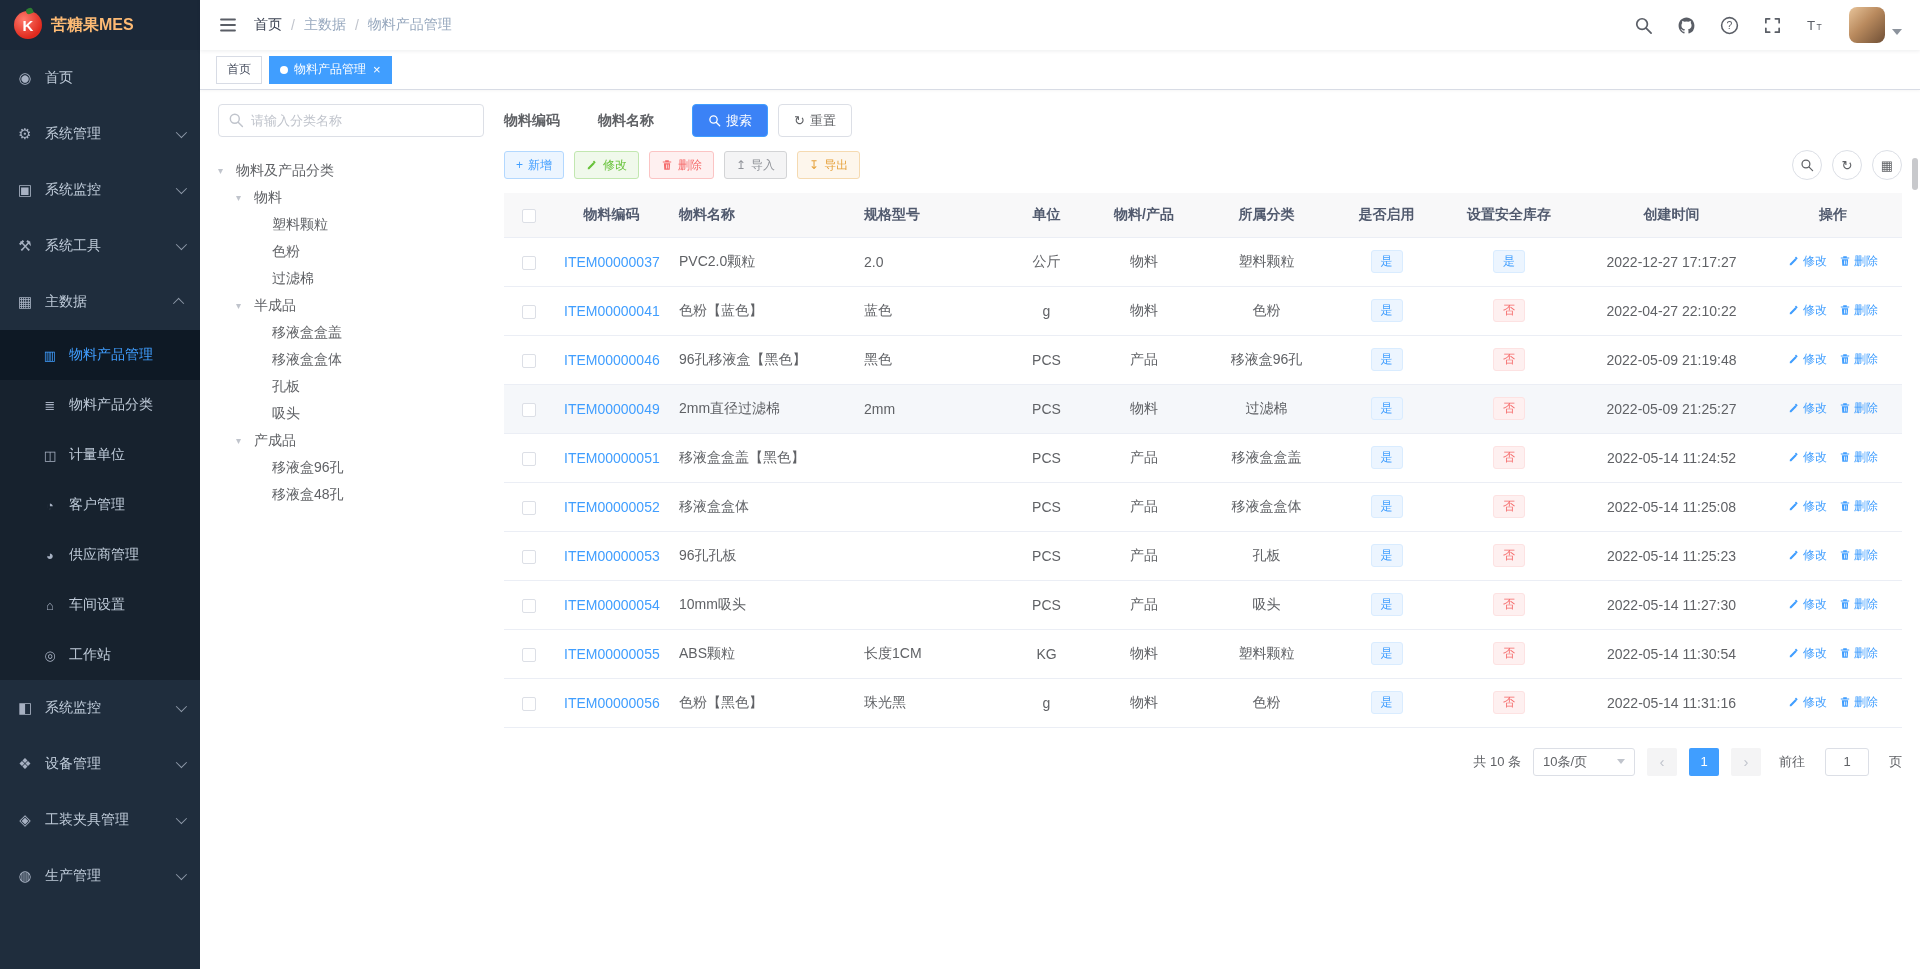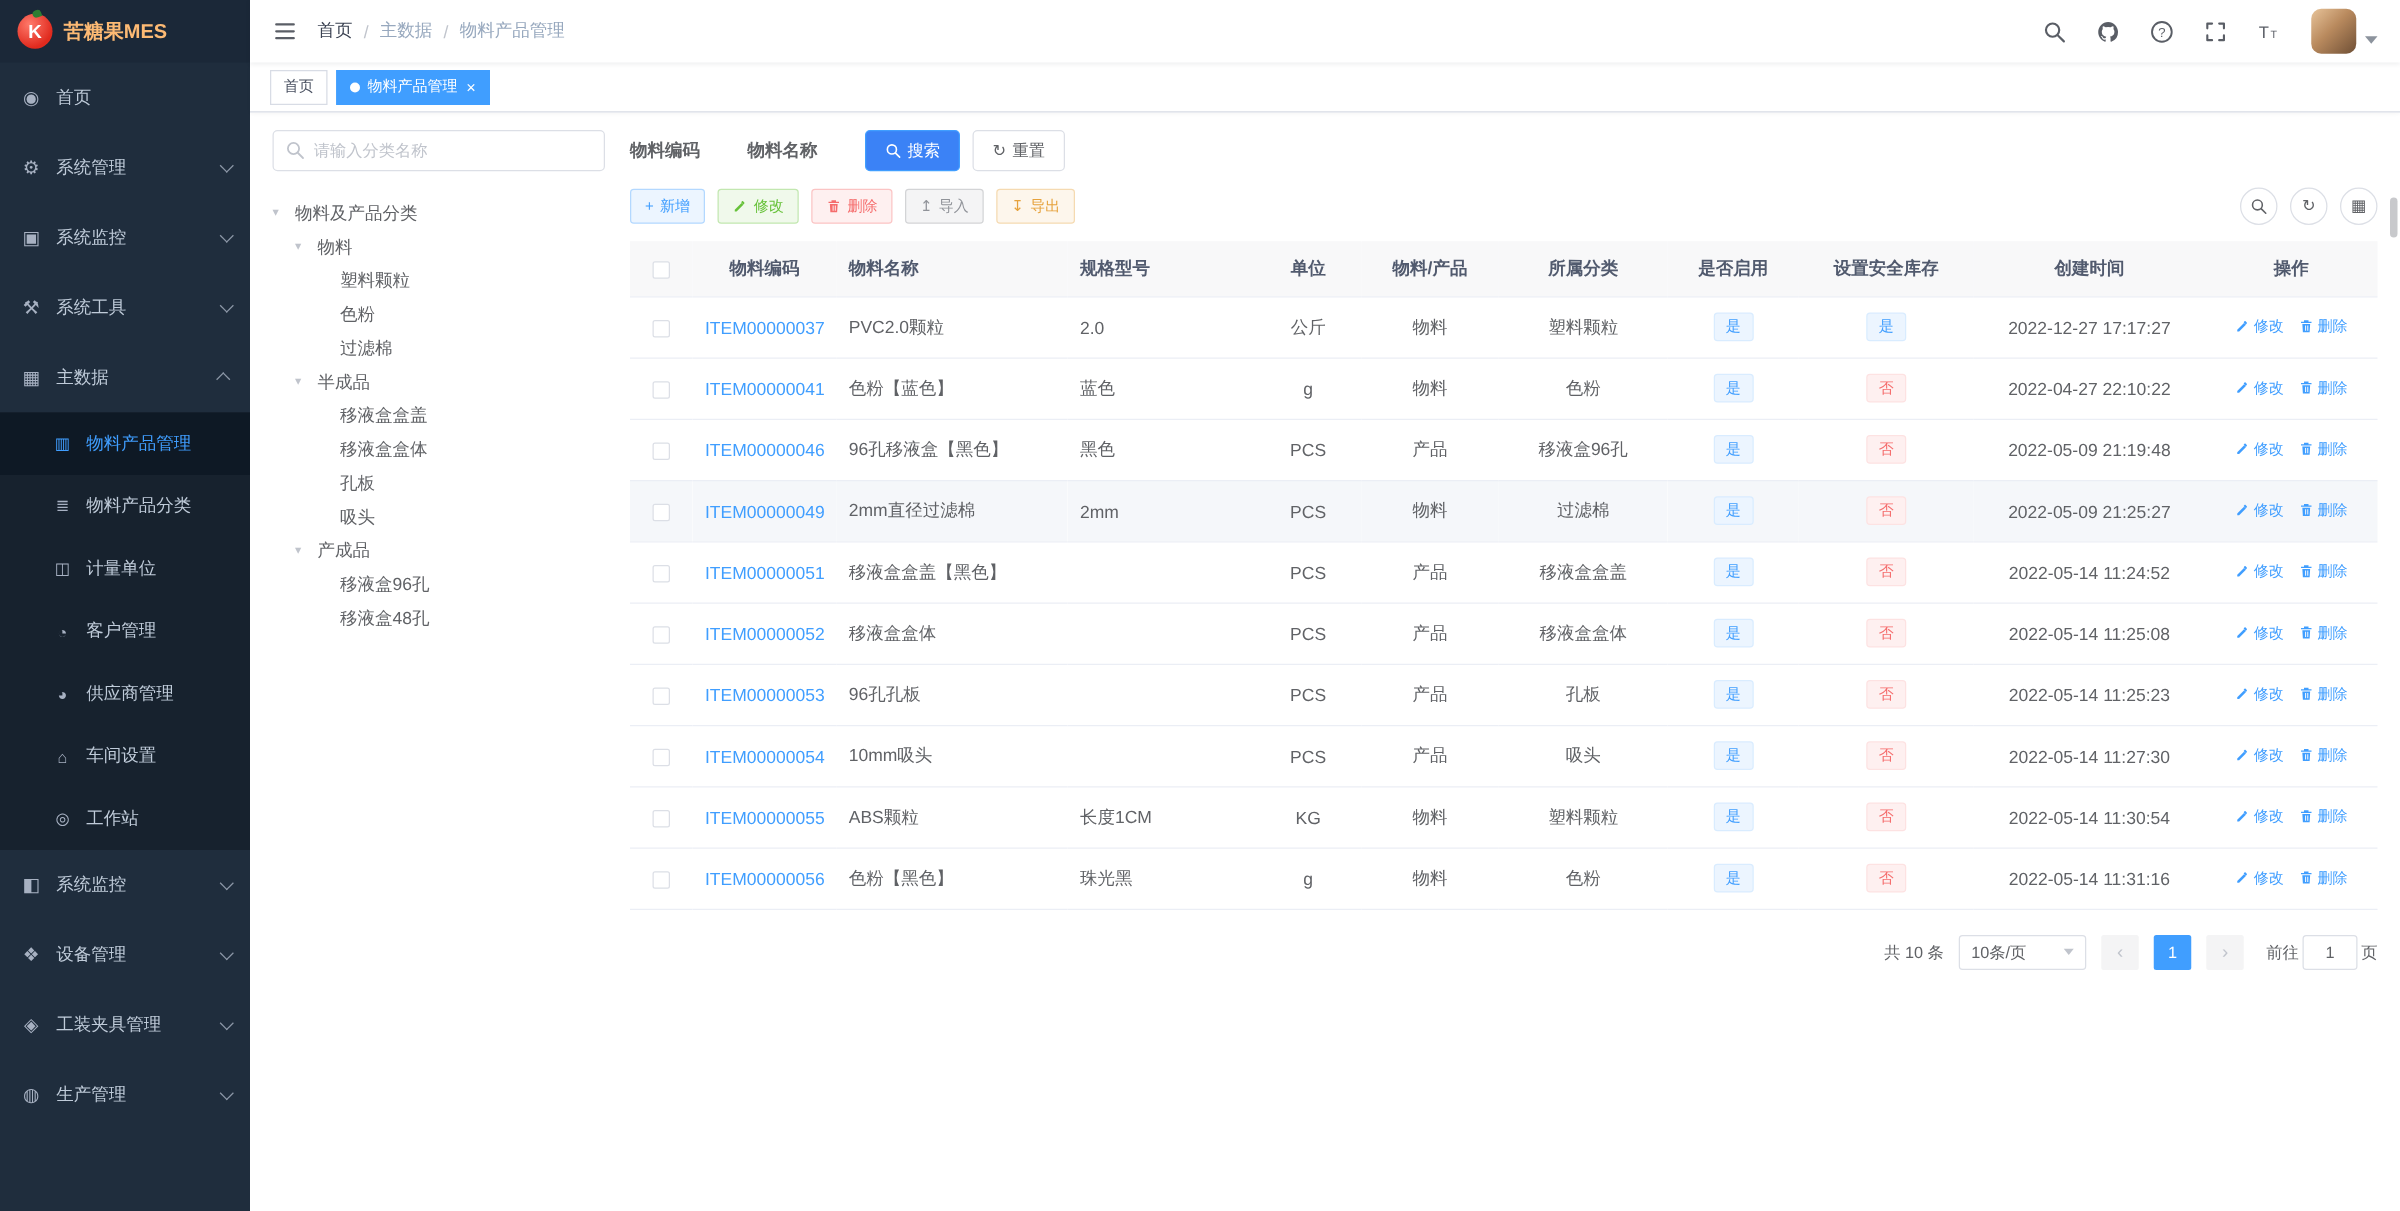--- a/index.html
+++ b/index.html
@@ -98,21 +98,21 @@
   .op-link { display:inline-flex; align-items:center; gap:3px; color:#409EFF; font-size:12px; cursor:pointer; margin:0 6px; white-space:nowrap; }
   .op-link svg { width:12px; height:12px; }
 
   
   .pagination { display:flex; align-items:center; justify-content:flex-end; margin-top:20px; gap:12px; font-size:13px; color:#606266; }
   .page-size { width:102px; height:28px; border:1px solid #dcdfe6; border-radius:3px; display:flex; align-items:center; justify-content:space-between; padding:0 9px; color:#606266; cursor:pointer; font-size:13px; }
   .sel-caret { width:0; height:0; border-left:4px solid transparent; border-right:4px solid transparent; border-top:5px solid #c0c4cc; }
   .pager-btn { min-width:30px; height:28px; background:#f4f4f5; border-radius:2px; display:flex; align-items:center; justify-content:center; color:#c0c4cc; font-size:15px; cursor:pointer; }
   .pager-num { min-width:30px; height:28px; border-radius:2px; display:flex; align-items:center; justify-content:center; cursor:pointer; font-size:13px; }
   .pager-num.active { background:#409EFF; color:#fff; }
-  .goto-group { display:flex; align-items:center; gap:3px; margin-left:6px; }
+  .goto-group { display:flex; align-items:center; gap:20px; margin-left:6px; }
   .goto-input { width:44px; height:28px; border:1px solid #dcdfe6; border-radius:3px; text-align:center; font-size:13px; color:#606266; outline:none; }
 
   .scroll-thumb { position:absolute; right:2px; top:158px; width:6px; height:32px; background:#c8c9cc; border-radius:3px; }
 </style>
 </head>
 <body>
 
 <div class="app">
 
   <aside class="sidebar">

